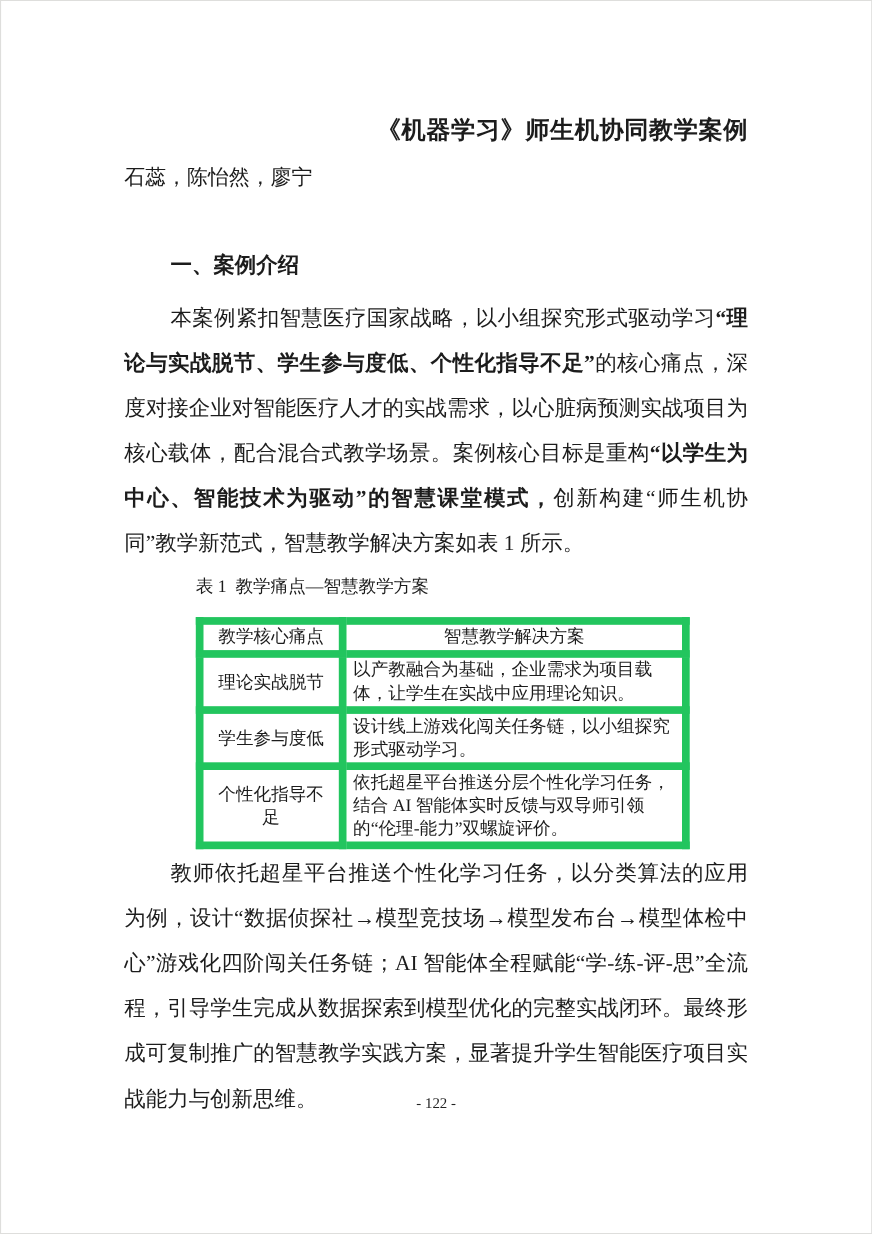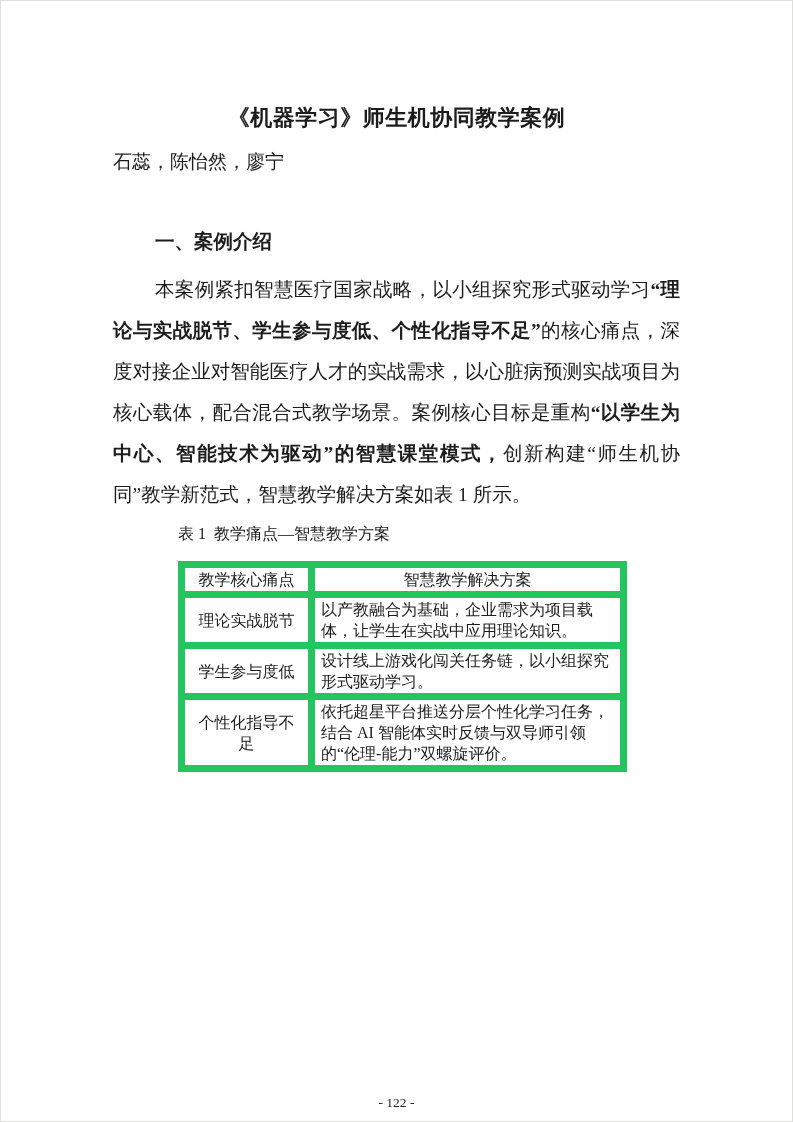--- a/index.html
+++ b/index.html
@@ -12,21 +12,21 @@
     box-shadow: inset 0 0 0 1px #dededc;
     font-family: "Liberation Serif", "DejaVu Serif", serif;
     color: #1c1c1c;
     overflow: hidden;
     box-sizing: border-box;
   }
   .content { padding: 101px 113px 0 113px; }
 
   .doc-title {
     margin: 0;
-    text-align: center;
+    text-align: right;
     font-size: 22px;
     line-height: 34px;
     font-weight: bold;
     letter-spacing: 0.5px;
   }
   .doc-authors {
     margin: 13px 0 0 0;
     text-align: left;
     font-size: 19px;
     line-height: 28px;
@@ -72,21 +72,21 @@
     font-weight: normal;
     padding: 1px 6px;
     box-sizing: border-box;
   }
   table.pain-table th { text-align: center; }
   td.cell-pain { text-align: center; vertical-align: middle; }
   td.cell-solution { text-align: left; vertical-align: middle; }
 
   .footer {
     position: absolute;
-    top: 1094px;
+    top: 994px;
     left: 0;
     width: 100%;
     text-align: center;
     font-size: 13.5px;
     line-height: 18px;
     color: #222222;
   }
 </style>
 </head>
 <body>
@@ -124,17 +124,18 @@
           <td class="cell-pain">学生参与度低</td>
           <td class="cell-solution">设计线上游戏化闯关任务链，以小组探究形式驱动学习。</td>
         </tr>
         <tr>
           <td class="cell-pain">个性化指导不足</td>
           <td class="cell-solution">依托超星平台推送分层个性化学习任务，结合 AI 智能体实时反馈与双导师引领的“伦理-能力”双螺旋评价。</td>
         </tr>
       </tbody>
     </table>
 
+    <p class="para para-2">教师依托超星平台推送个性化学习任务，以分类算法的应用为例，设计“数据侦探社→模型竞技场→模型发布台→模型体检中心”游戏化四阶闯关任务链；AI 智能体全程赋能“学-练-评-思”全流程，引导学生完成从数据探索到模型优化的完整实战闭环。最终形成可复制推广的智慧教学实践方案，显著提升学生智能医疗项目实战能力与创新思维。</p>
 
   </div>
 
   <div class="footer">- 122 -</div>
 </div>
 
 </body></html>

